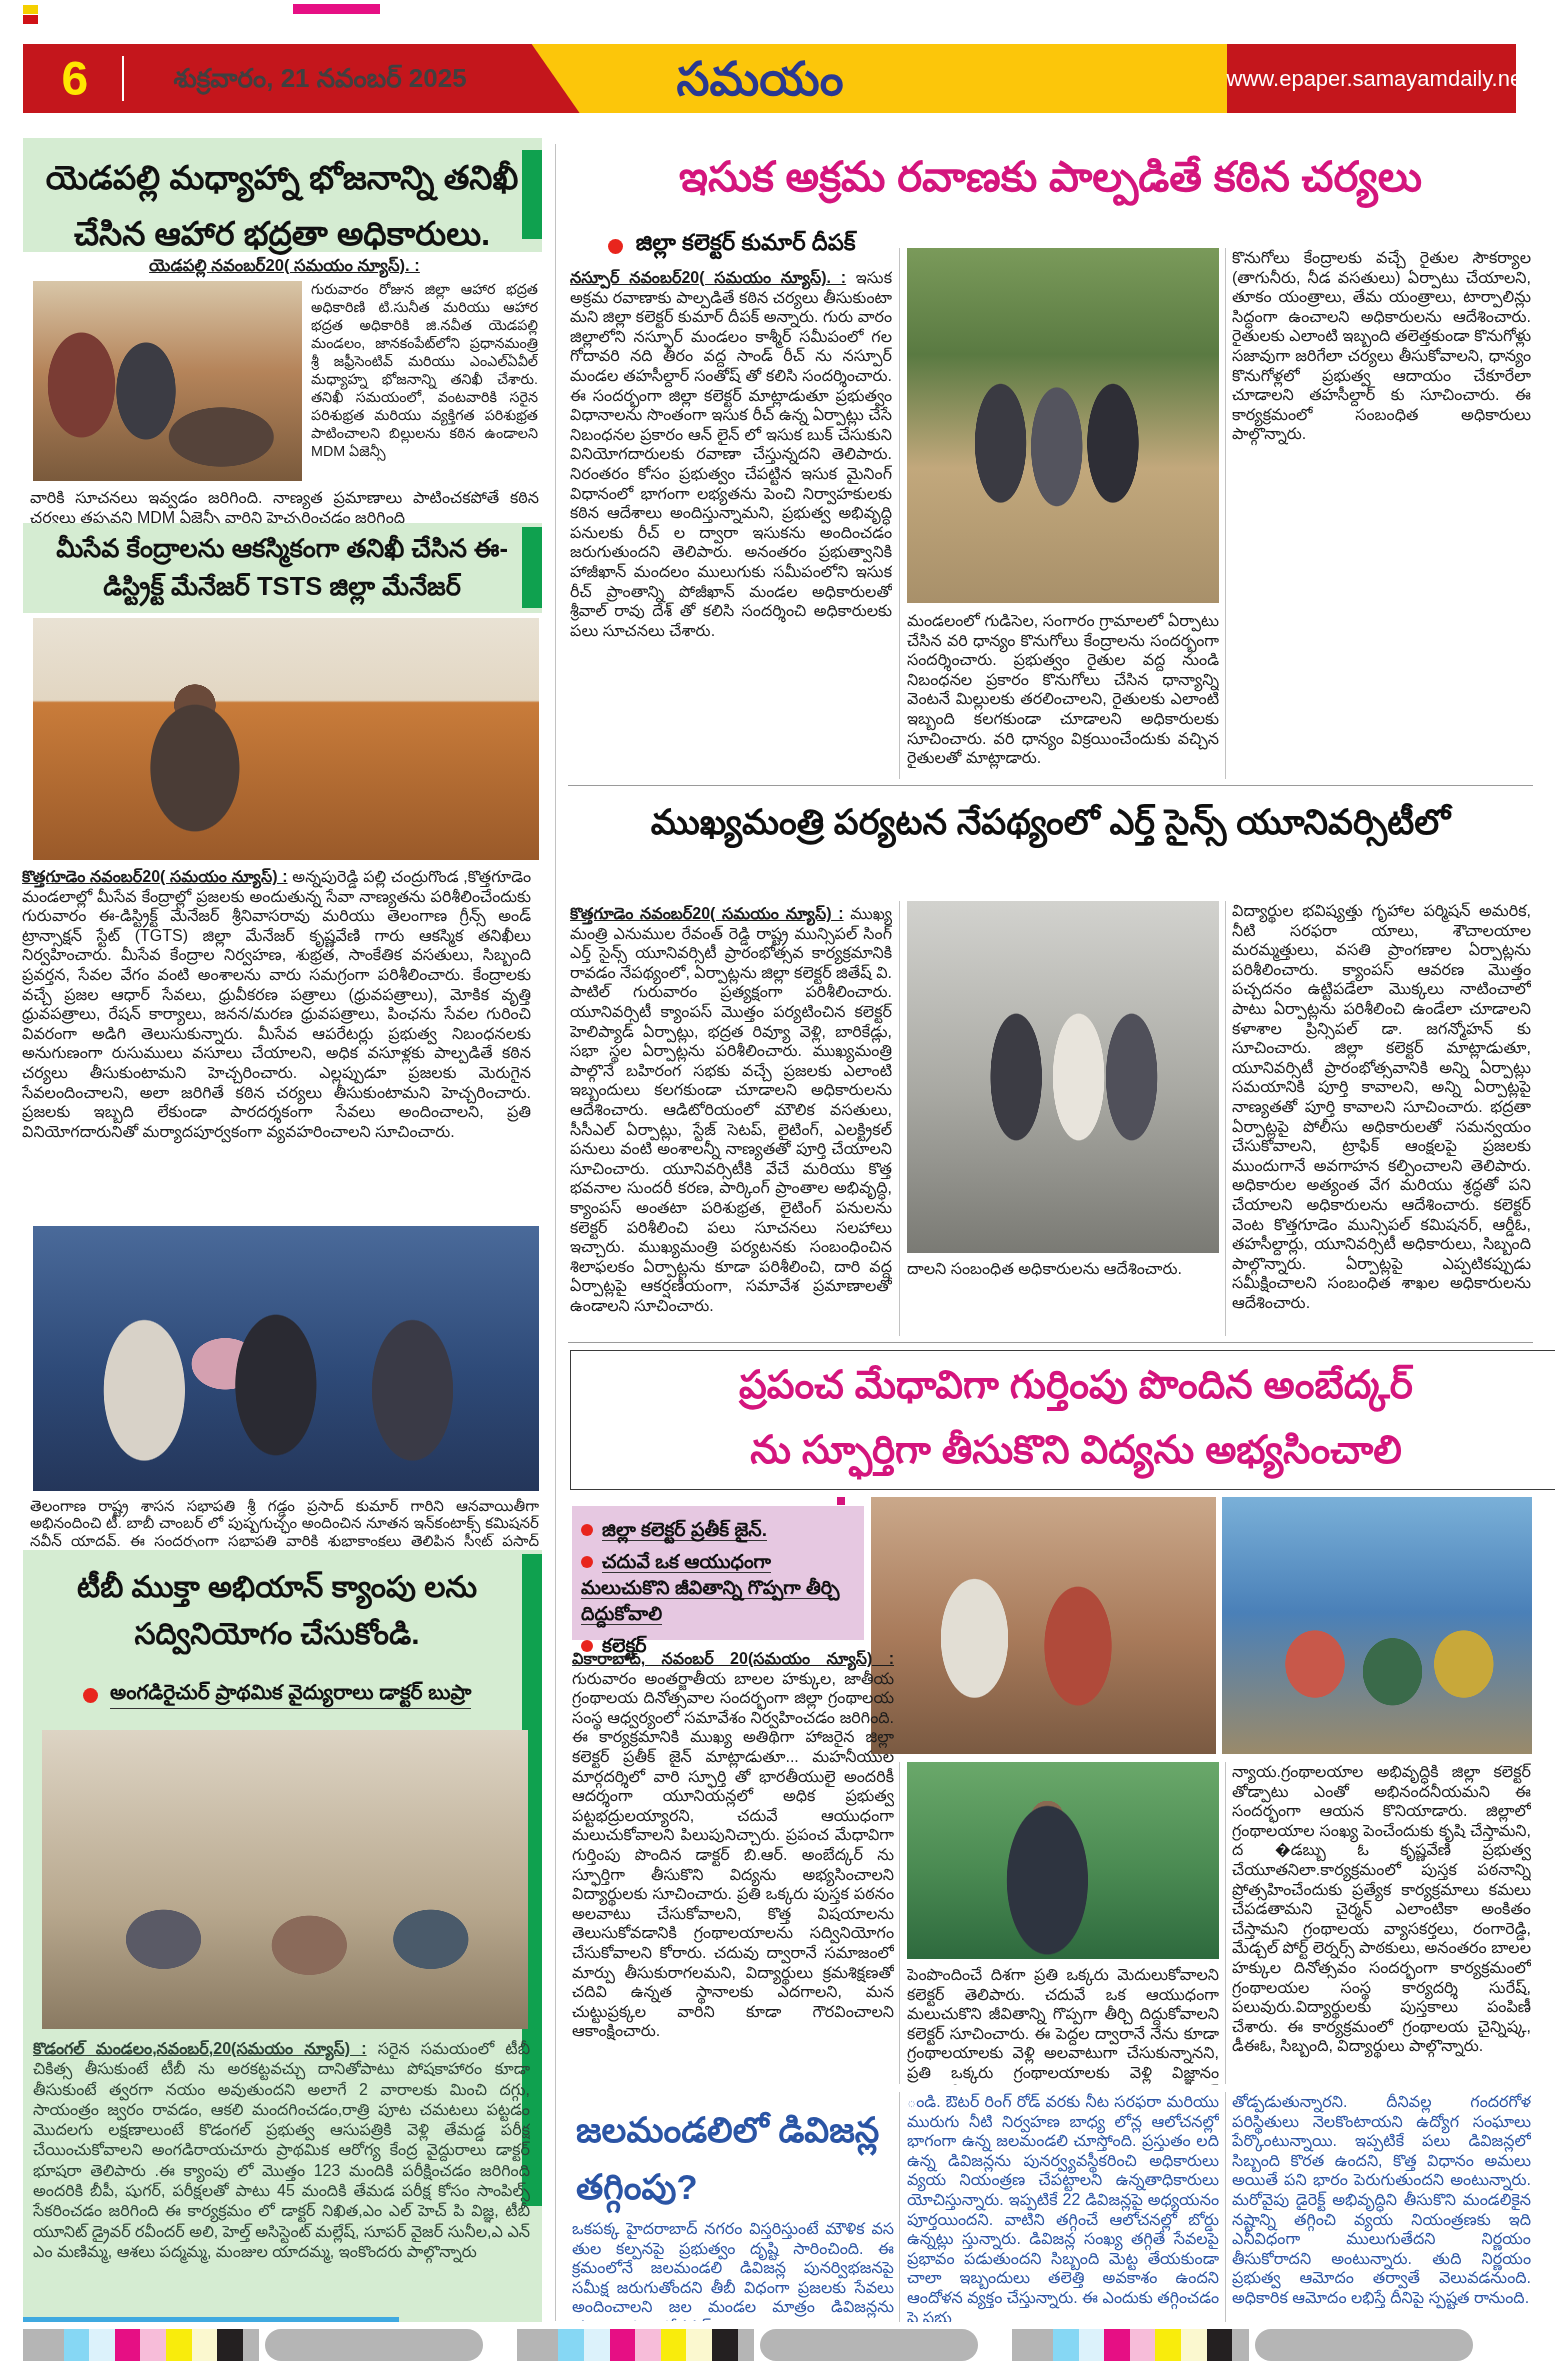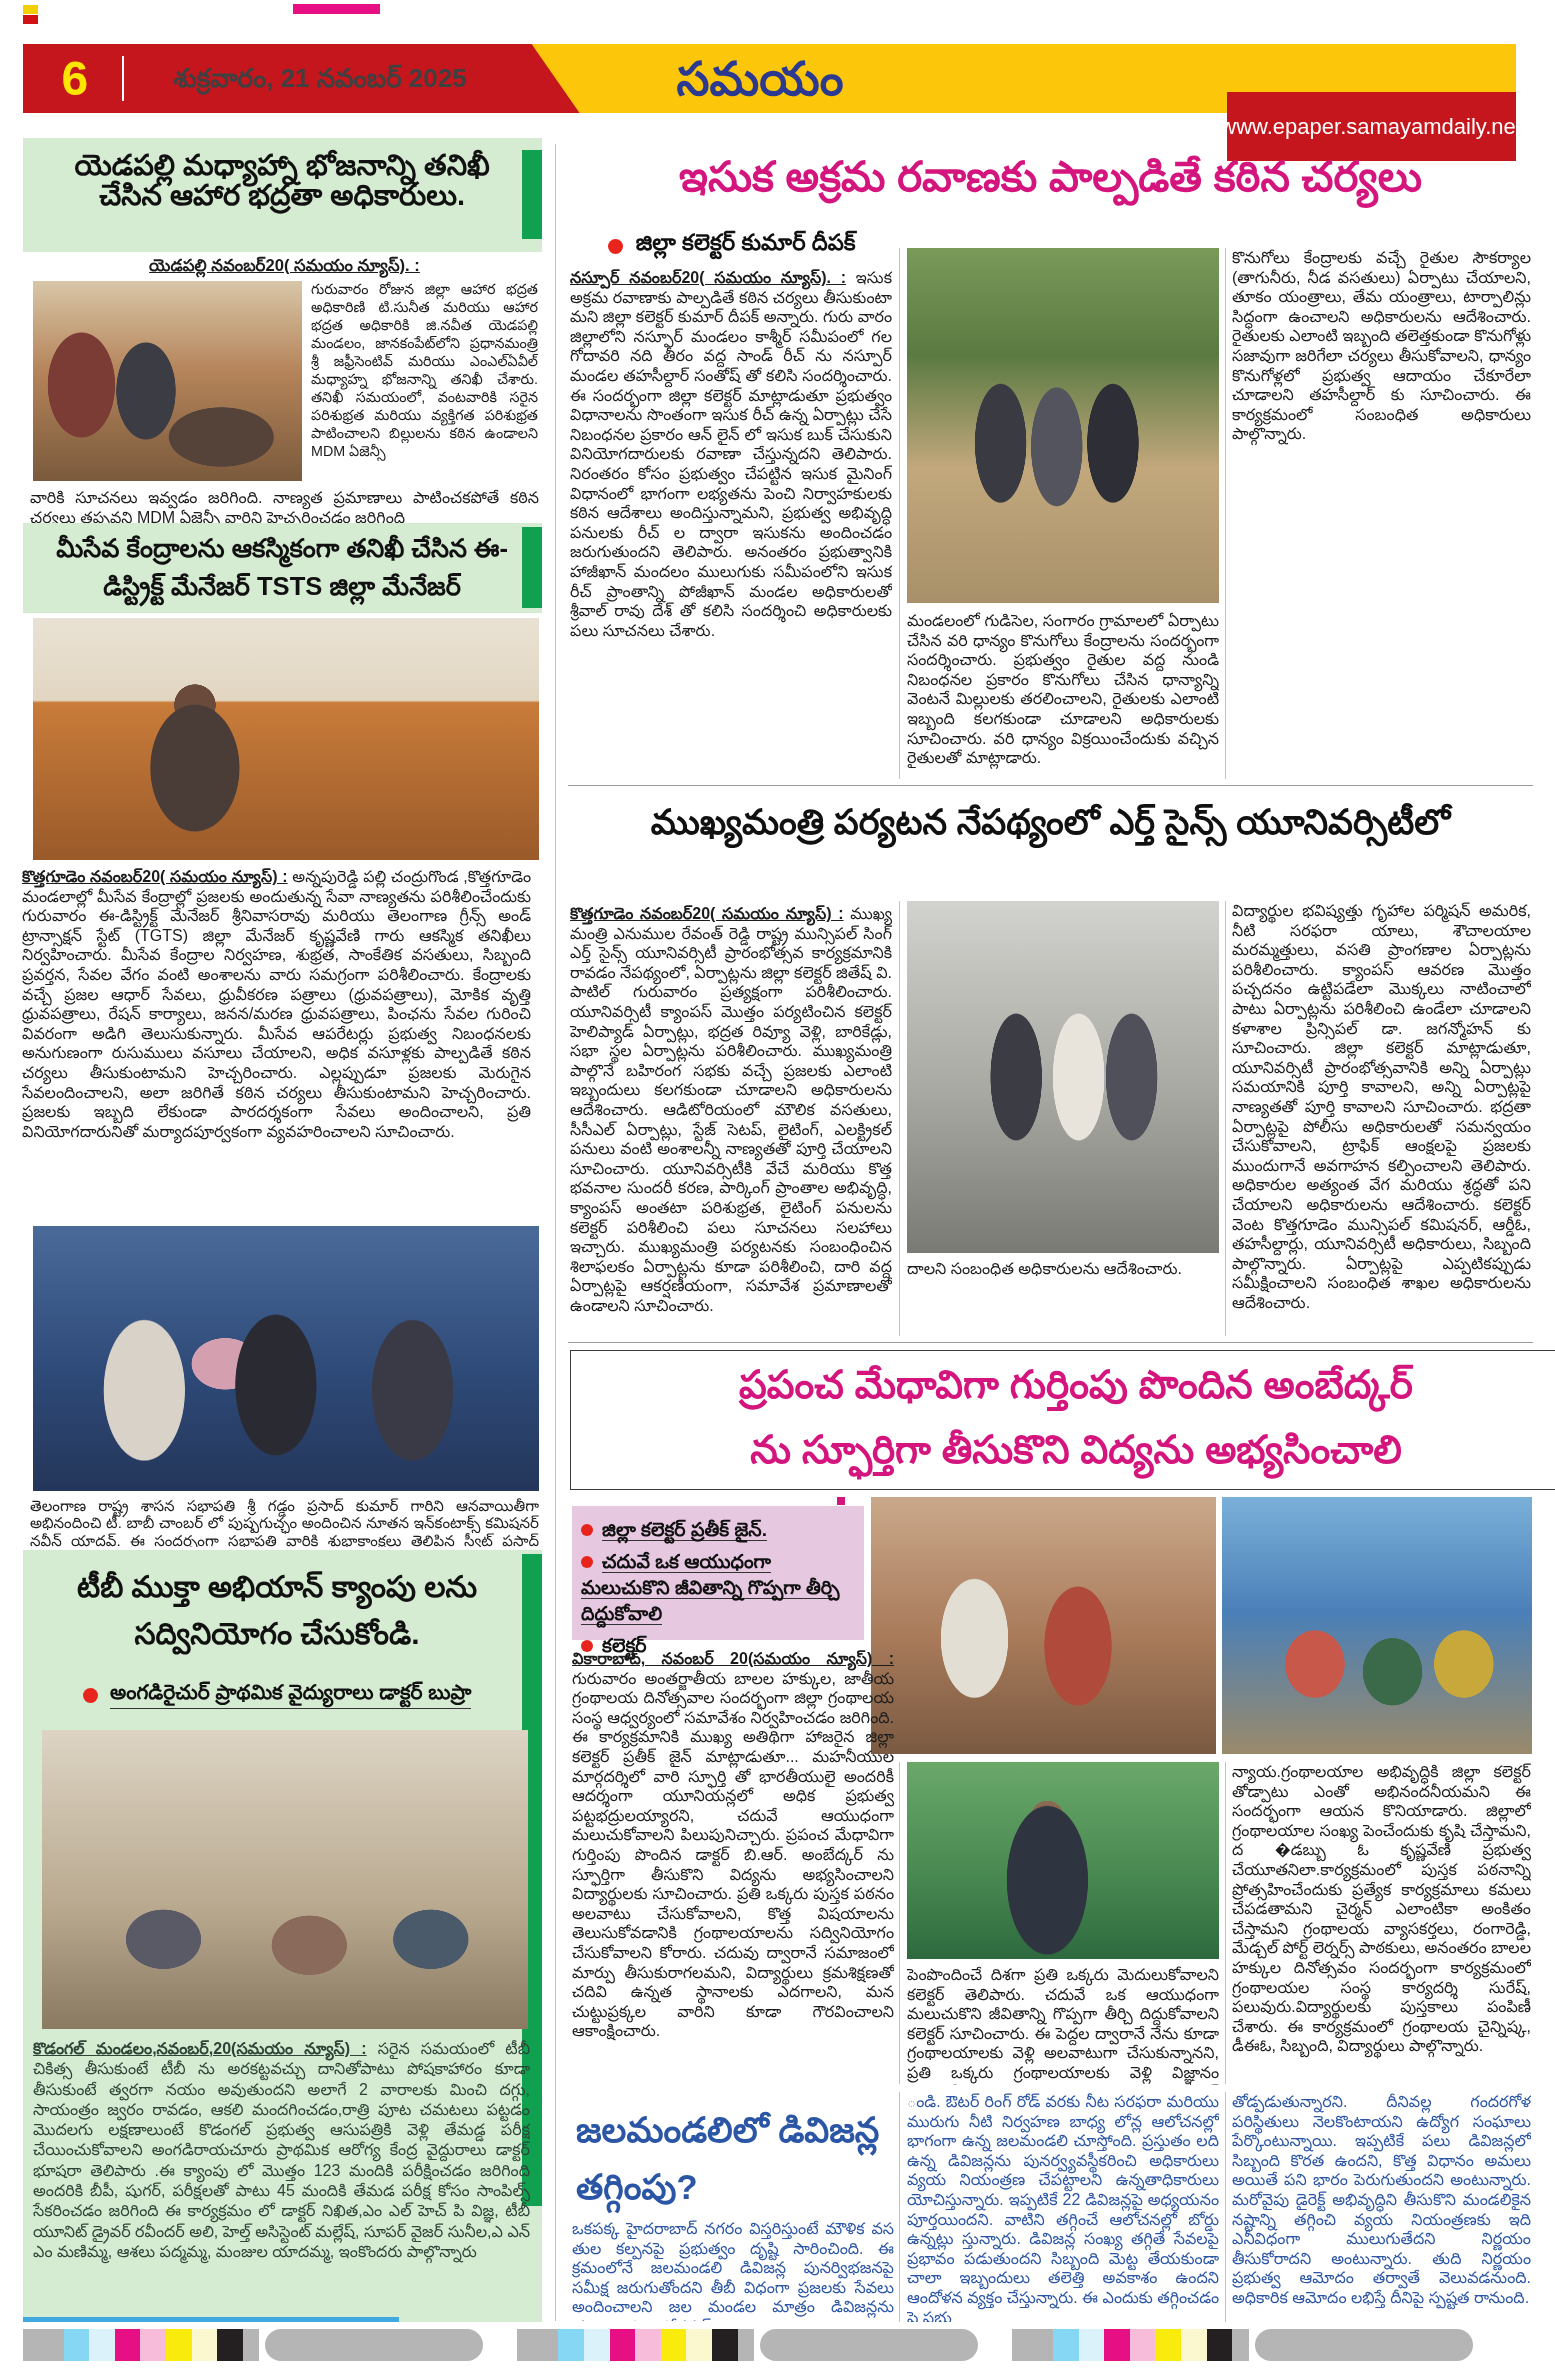--- a/index.html
+++ b/index.html
@@ -4,21 +4,21 @@
 <style>
   html,body{margin:0;padding:0;background:#fff;}
   .page{position:relative;width:1555px;height:2377px;background:#ffffff;overflow:hidden;
         font-family:"Liberation Sans",sans-serif;color:#1c1c1c;}
   .abs{position:absolute;}
   
   .header{position:absolute;left:22.6px;top:44px;width:1493px;height:69px;background:#fcc60a;}
   .hdr-red-left{position:absolute;left:0;top:0;width:557px;height:69px;background:#c4161c;
         clip-path:polygon(0 0,509px 0,557px 69px,0 69px);}
   .hdr-red-right{position:absolute;left:1204px;top:0;width:289px;height:69px;background:#c4161c;
-        display:flex;align-items:center;justify-content:center;margin-top:48px;}
+        display:flex;align-items:center;}
   .hdr-num{position:absolute;left:39px;top:0;height:69px;line-height:69px;font-size:48px;
         font-weight:900;color:#ffe600;}
   .hdr-div{position:absolute;left:99px;top:12px;width:2.3px;height:45px;background:#fff;}
   .hdr-date{position:absolute;left:113px;top:0;width:369px;height:69px;line-height:69px;
         text-align:center;font-size:26px;font-weight:bold;color:#404040;}
   .hdr-masthead{position:absolute;left:527px;top:0;width:421px;height:69px;line-height:69px;
         text-align:center;font-size:47px;font-weight:800;color:#2b3990;}
   .hdr-web{font-size:22px;color:#ffffff;}
   
   .mk{position:absolute;}
@@ -121,21 +121,21 @@
     <div class="hdr-date">శుక్రవారం, 21 నవంబర్ 2025</div>
     <div class="hdr-masthead">సమయం</div>
     <div class="hdr-red-right">
       <span class="hdr-web">www.epaper.samayamdaily.net</span>
     </div>
   </div>
 
   <div class="vrule" style="left:555px;top:144px;height:2177px;"></div>
 
   <div class="greenbox" style="left:22.6px;top:138px;width:519px;height:114px;">
-    <div class="h-green" style="padding:12px 22.6px 0 22.6px;font-size:29px;line-height:30px;">యెడపల్లి మధ్యాహ్నా భోజనాన్ని తనిఖీ చేసిన ఆహార భద్రతా అధికారులు.</div>
+    <div class="h-green" style="padding:12px 22.6px 0 22.6px;font-size:33px;line-height:56px;">యెడపల్లి మధ్యాహ్నా భోజనాన్ని తనిఖీ చేసిన ఆహార భద్రతా అధికారులు.</div>
   </div>
   <div class="greenbar" style="left:522px;top:150px;width:19.6px;height:89px;"></div>
 
   <div class="abs" style="left:30px;top:256px;width:509px;text-align:center;">
     <span class="dateline" style="font-size:16.6px;">యెడపల్లి నవంబర్20( సమయం న్యూస్). :</span>
   </div>
   <div class="photo photo-kitchen" style="left:33px;top:281px;width:269px;height:200px;"></div>
   <p class="body body-sm abs" style="left:311px;top:280px;width:227px;height:202px;overflow:hidden;">గురువారం రోజున జిల్లా ఆహార భద్రత అధికారిణి టి.సునీత మరియు ఆహార భద్రత అధికారికి జి.నవీత యెడపల్లి మండలం, జానకంపేట్‌లోని ప్రధానమంత్రి శ్రీ జఫ్రీసెంటివ్ మరియు ఎంఎల్ఏవీల్ మధ్యాహ్న భోజనాన్ని తనిఖీ చేశారు. తనిఖీ సమయంలో, వంటవారికి సరైన పరిశుభ్రత మరియు వ్యక్తిగత పరిశుభ్రత పాటించాలని బిల్లులను కఠిన ఉండాలని MDM ఏజెన్సీ</p>
   <p class="body abs" style="left:30px;top:488px;width:509px;height:35px;overflow:hidden;">వారికి సూచనలు ఇవ్వడం జరిగింది. నాణ్యత ప్రమాణాలు పాటించకపోతే కఠిన చర్యలు తప్పవని MDM ఏజెన్సీ వారిని హెచ్చరించడం జరిగింది</p>
 

